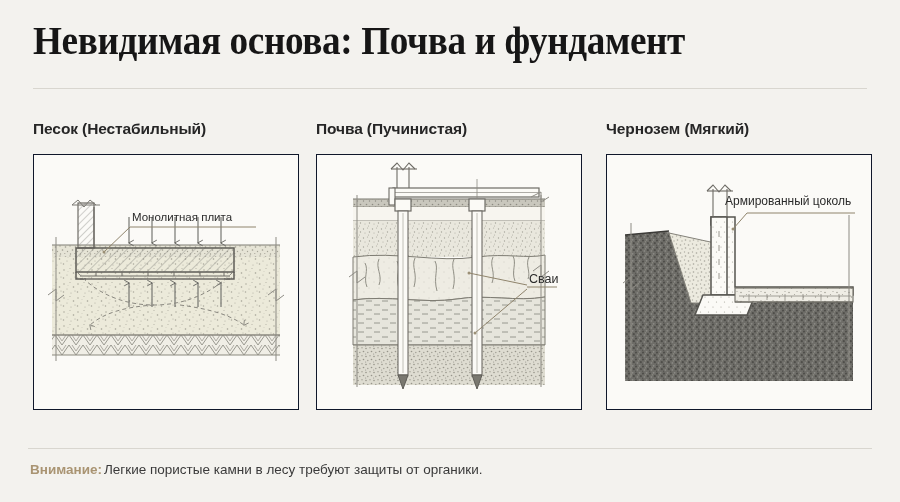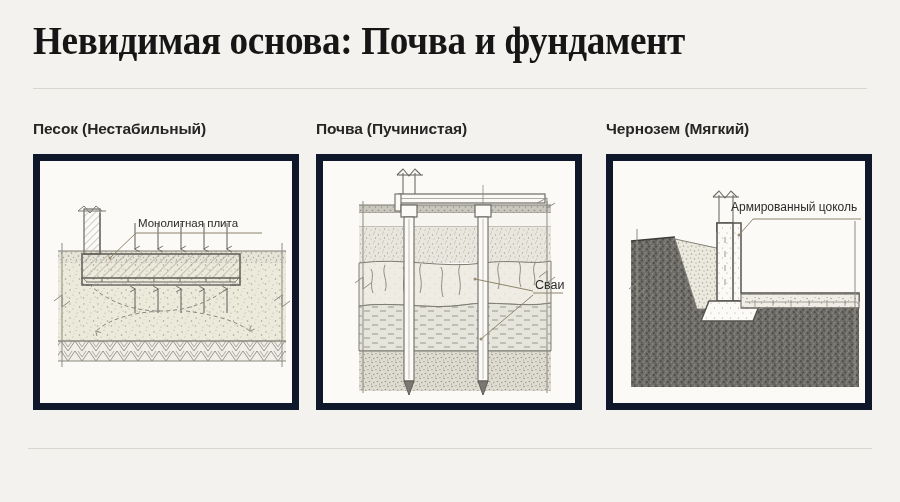--- a/index.html
+++ b/index.html
@@ -72,21 +72,21 @@
     color: #262626;
     letter-spacing: -0.1px;
     white-space: nowrap;
     height: 22px;
     line-height: 22px;
   }
   .panel {
     margin-top: 14px;
     width: 266px;
     height: 256px;
-    border: 7px solid #0f172a;
+    border: 1px solid #0f172a;
     background: #fbfaf7;
     box-sizing: border-box;
     overflow: hidden;
     position: relative;
   }
   .panel svg { display: block; }
 
   
   .footer-rule {
     position: absolute;
@@ -466,14 +466,17 @@
             <line x1="140" y1="58" x2="248" y2="58" stroke="#8f846c" stroke-width="1"></line>
             <text x="118" y="50" font-size="12">Армированный цоколь</text>
           </g>
         </svg>
       </div>
     </div>
 
   </div>
 
   <div class="footer-rule"></div>
+  <div class="footer-note">
+    <span class="warn-label">Внимание:</span><span>Легкие пористые камни в лесу требуют защиты от органики.</span>
+  </div>
 
 </div>
 
 </body></html>

